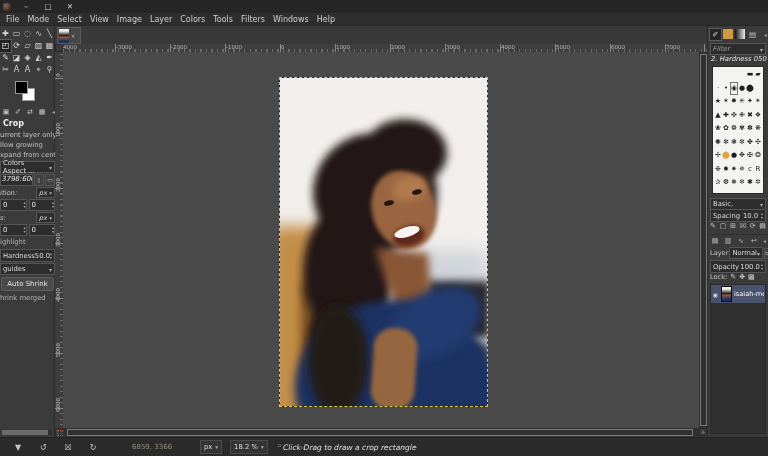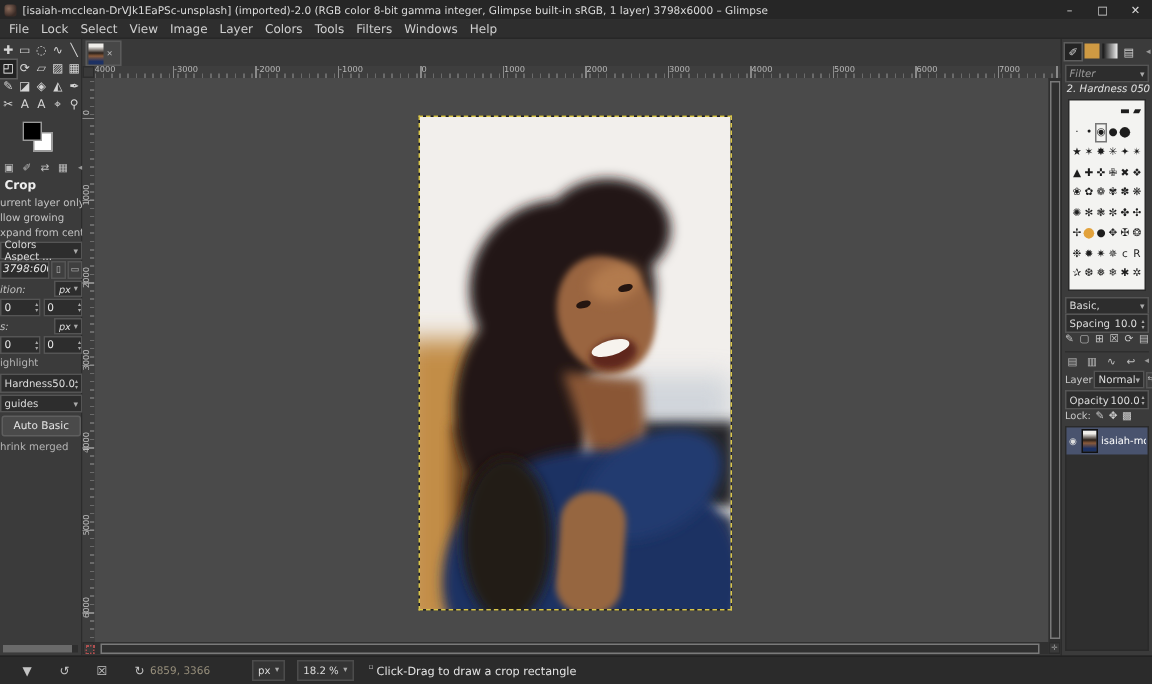--- a/index.html
+++ b/index.html
@@ -98,42 +98,41 @@
   .layerlist{position:absolute;left:2px;top:258px;width:56px;height:150px;background:#2f2f2f;border:1px solid #2a2a2a;box-sizing:border-box;}
   .layerrow{display:flex;align-items:center;height:18px;background:#49536e;padding:0 1px;gap:2px;}
   .eye{font-size:6px;color:#ddd;width:7px;text-align:center;}
   .lthumb{width:10px;height:14px;background:linear-gradient(#f0eeea 15%,#2a201a 45%,#8a5a3a 60%,#1d3163 85%);border:1px solid #111;}
   .lname{font-size:6.6px;color:#fff;white-space:nowrap;overflow:hidden;}
   .rdbtns{position:absolute;left:2px;top:416px;width:56px;display:flex;justify-content:space-between;}
   .rdb{font-size:6px;color:#b5b5b5;}
   
   .statusbar{position:absolute;left:0;top:437px;width:768px;height:19px;background:#2b2b2b;display:flex;align-items:center;border-top:1px solid #222;box-sizing:border-box;}
   .sbtn{font-size:8px;color:#c5c5c5;width:14px;text-align:center;margin-left:11px;}
-  .pos{font-size:7px;color:#958d7a;width:60px;}
+  .pos{font-size:7px;color:#958d7a;margin-left:32px;width:60px;}
   .sbcombo{display:flex;align-items:center;background:#343434;border:1px solid #4c4c4c;height:12px;padding:0 3px;font-size:6.8px;color:#ddd;margin-left:8px;}
   .sbcombo .ar{font-size:5.5px;margin-left:3px;color:#aaa;}
-  .msg{display:flex;align-items:center;margin-left:10px;font-size:7.5px;color:#e2e2e2;}
+  .msg{display:flex;align-items:center;margin-left:10px;font-size:7.5px;color:#e2e2e2;font-style:italic;}
   .msg .micon{font-size:5px;margin-right:2px;color:#bbb;position:relative;top:-2px;}
 </style>
 </head>
 <body>
 
 <div class="titlebar">
   <div class="appicon"></div>
-  <div class="wtitle">[isaiah-mcclean-DrVJk1EaPSc-unsplash] (imported)-2.0 (RGB color 8-bit gamma integer, Glimpse built-in sRGB, 1 layer) 3798x6000 – Glimpse</div>
   <div class="wbtns">
     <div class="wbtn">–</div>
     <div class="wbtn">□</div>
     <div class="wbtn">✕</div>
   </div>
 </div>
 
 <div class="menubar">
     <span class="mi">File</span>
-    <span class="mi">Lock</span>
+    <span class="mi">Mode</span>
     <span class="mi">Select</span>
     <span class="mi">View</span>
     <span class="mi">Image</span>
     <span class="mi">Layer</span>
     <span class="mi">Colors</span>
     <span class="mi">Tools</span>
     <span class="mi">Filters</span>
     <span class="mi">Windows</span>
     <span class="mi">Help</span>
   </div>
@@ -238,21 +237,21 @@
       <span class="val">50.0</span>
       <span class="sp">
           <i>▴</i>
           <i>▾</i>
         </span>
     </div>
     <div class="combo">
       <span>guides</span>
       <span class="ar">▾</span>
     </div>
-    <div class="pushbtn">Auto Basic</div>
+    <div class="pushbtn">Auto Shrink</div>
     <div class="dimrow">hrink merged</div>
   </div>
   <div class="ldscroll">
       <div></div>
     </div>
 </div>
 
 <div class="canvasarea">
   <div class="imgtab">
     <div class="thumb"></div>

